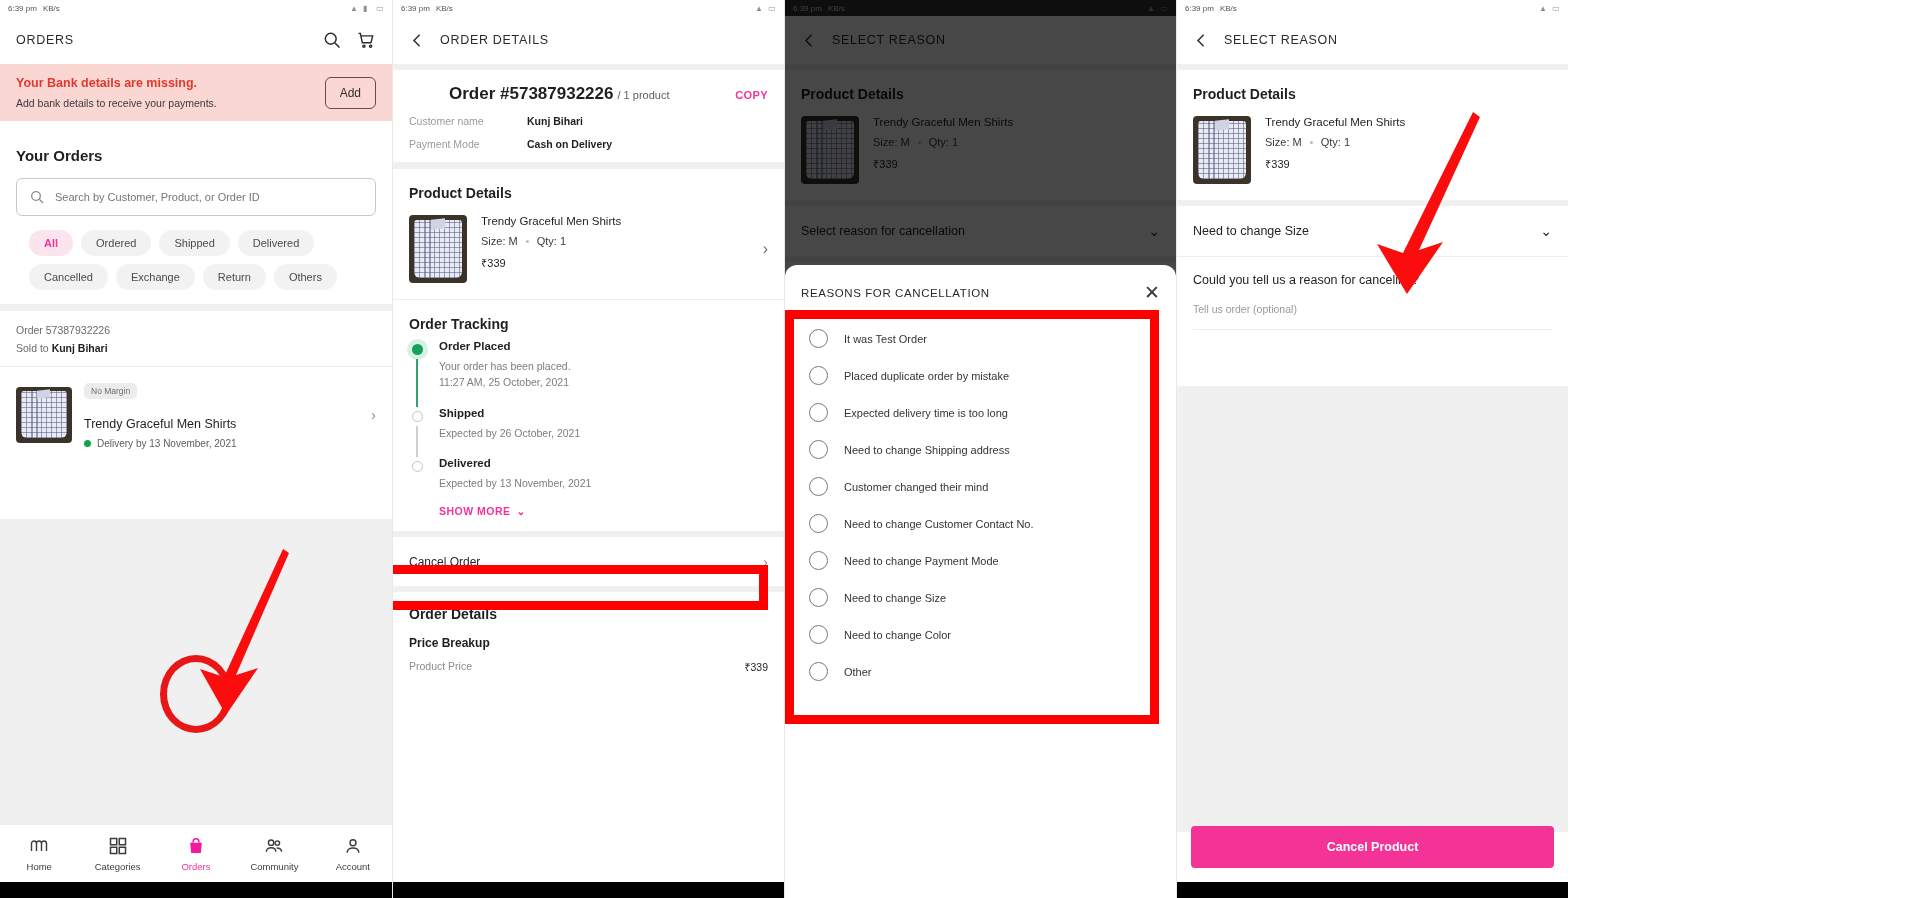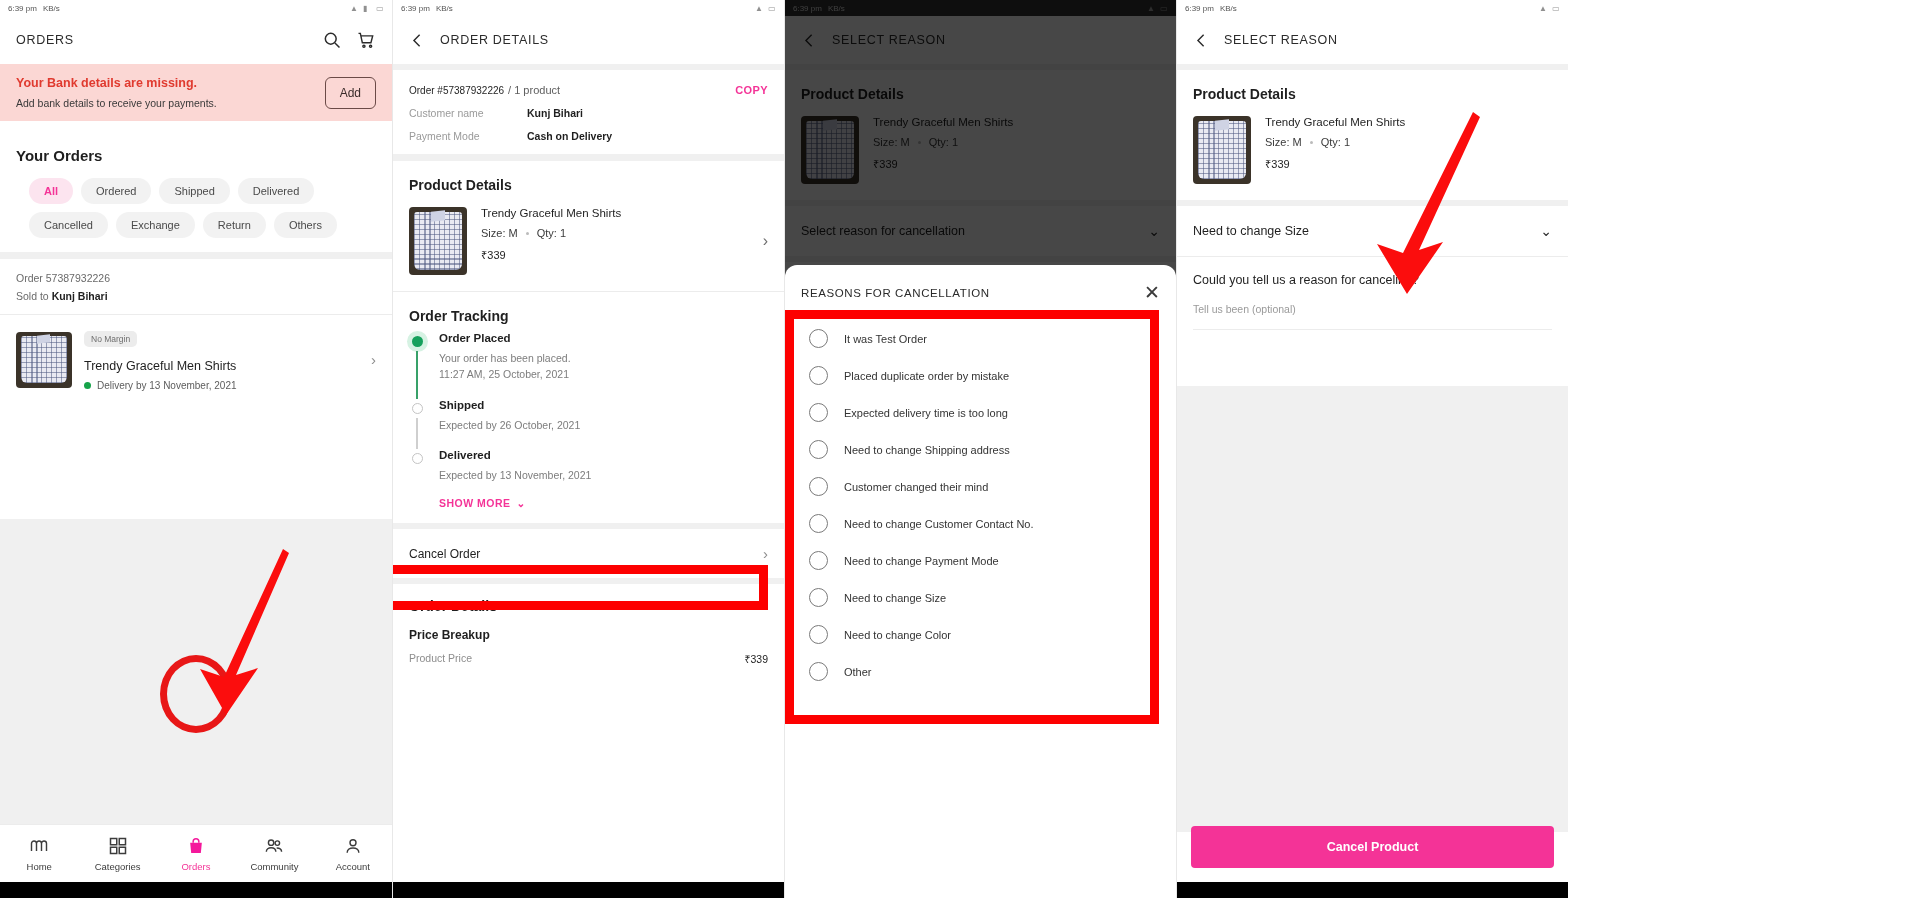--- a/index.html
+++ b/index.html
@@ -97,21 +97,21 @@
       #e9eaf2;
     border-radius: 3px 3px 6px 6px;
   }
   .thumb .collar {
     position: absolute; left: 38%; top: 6%; width: 24%; height: 14%;
     background: #cfd3e4; transform: skewY(-6deg);
   }
   .prod-meta { flex: 1; min-width: 0; }
   .badge-nomargin {
     display: inline-block; background: #ececec; color: #6e6e6e;
-    font-size: 8.5px; padding: 3px 7px; border-radius: 5px; margin-bottom: 12px; text-align: right;
+    font-size: 8.5px; padding: 3px 7px; border-radius: 5px; margin-bottom: 18px; text-align: right;
   }
   .prod-name { font-size: 12.5px; color: #1f1f1f; font-weight: 500; margin-bottom: 7px; }
   .delivery { font-size: 10px; color: #5d5d5d; display: flex; align-items: center; gap: 6px; }
   .dot-green { width: 7px; height: 7px; border-radius: 50%; background: #16a34a; flex: 0 0 7px; }
   .chev { color: #8d8d8d; font-size: 15px; flex: 0 0 auto; }
 
   .grey-fill { background: #f0f0f0; flex: 1; }
 
   
   .botnav {
@@ -123,21 +123,21 @@
     flex: 1; display: flex; flex-direction: column; align-items: center; gap: 5px;
     cursor: pointer; color: #3c3c3c;
   }
   .nav-item .lbl { font-size: 9.5px; }
   .nav-item.active { color: #f43397; }
   .navbar-black { position: absolute; left: 0; right: 0; bottom: 0; height: 16px; background: #000; }
 
   
   .od-top { padding: 14px 16px 12px; }
   .od-line1 { display: flex; align-items: baseline; }
-  .od-order { font-size: 10px; color: #1f1f1f; font-weight: 400; }
+  .od-order { font-size: 17px; color: #1f1f1f; font-weight: 700; margin-left: 40px; }
   .od-count { font-size: 11px; color: #5e5e5e; margin-left: 4px; }
   .od-copy { margin-left: auto; color: #f43397; font-size: 11px; font-weight: 700; letter-spacing: .4px; cursor: pointer; }
   .kv { display: flex; margin-top: 11px; font-size: 10.5px; }
   .kv .k { color: #9a9a9a; width: 118px; flex: 0 0 118px; }
   .kv .v { color: #1f1f1f; font-weight: 700; }
   .sec-title { font-size: 14px; font-weight: 700; color: #1f1f1f; padding: 16px 16px 0; }
   .pd-row { display: flex; gap: 14px; padding: 14px 16px 16px; align-items: flex-start; cursor: pointer; }
   .pd-meta { flex: 1; }
   .pd-name { font-size: 11.5px; color: #1f1f1f; margin-bottom: 8px; }
   .pd-sub { font-size: 11px; color: #3b3b3b; margin-bottom: 8px; display: flex; align-items: center; gap: 8px; }
@@ -251,20 +251,29 @@
     <div class="bank-banner">
       <div class="bb-txt">
         <div class="bank-title">Your Bank details are missing.</div>
         <div class="bank-sub">Add bank details to receive your payments.</div>
       </div>
       <button class="bank-add">Add</button>
     </div>
 
     <div class="your-orders">Your Orders</div>
 
+    <div class="searchbox">
+      <span class="ic" style="width:16px;height:16px">
+        <svg viewBox="0 0 24 24" fill="none" stroke="#8b8b8b" stroke-width="2">
+            <circle cx="10.5" cy="10.5" r="6.5"></circle>
+            <line x1="15.5" y1="15.5" x2="21" y2="21"></line>
+          </svg>
+      </span>
+      <input placeholder="Search by Customer, Product, or Order ID" style="">
+    </div>
 
     <div class="chips">
       <div class="chip active">All</div>
       <div class="chip">Ordered</div>
       <div class="chip">Shipped</div>
       <div class="chip">Delivered</div>
       <div class="chip">Cancelled</div>
       <div class="chip">Exchange</div>
       <div class="chip">Return</div>
       <div class="chip">Others</div>
@@ -609,21 +618,21 @@
     </div>
     <div class="divider-thick" style="height:6px"></div>
 
     <div class="collapse-row">
       <span>Need to change Size</span>
       <span class="cv">⌄</span>
     </div>
     <div class="hr"></div>
 
     <div class="ask-row">Could you tell us a reason for canceling?</div>
-    <div class="optional-label">Tell us been (optional)</div>
+    <div class="optional-label">Tell us order (optional)</div>
     <div class="hr" style="margin:0 16px"></div>
     <div class="pad-grey" style="position:absolute;left:0;right:0;top:386px;bottom:66px;"></div>
 
     <svg class="arrow" style="left:186px;top:108px;width:130px;height:190px" viewBox="0 0 130 190">
       <polygon points="110,4 117,9 56,142 80,134 44,186 14,136 40,145" fill="#fb0d0d"></polygon>
     </svg>
 
     <button class="cancel-cta">Cancel Product</button>
     <div class="navbar-black"></div>
   </div>

